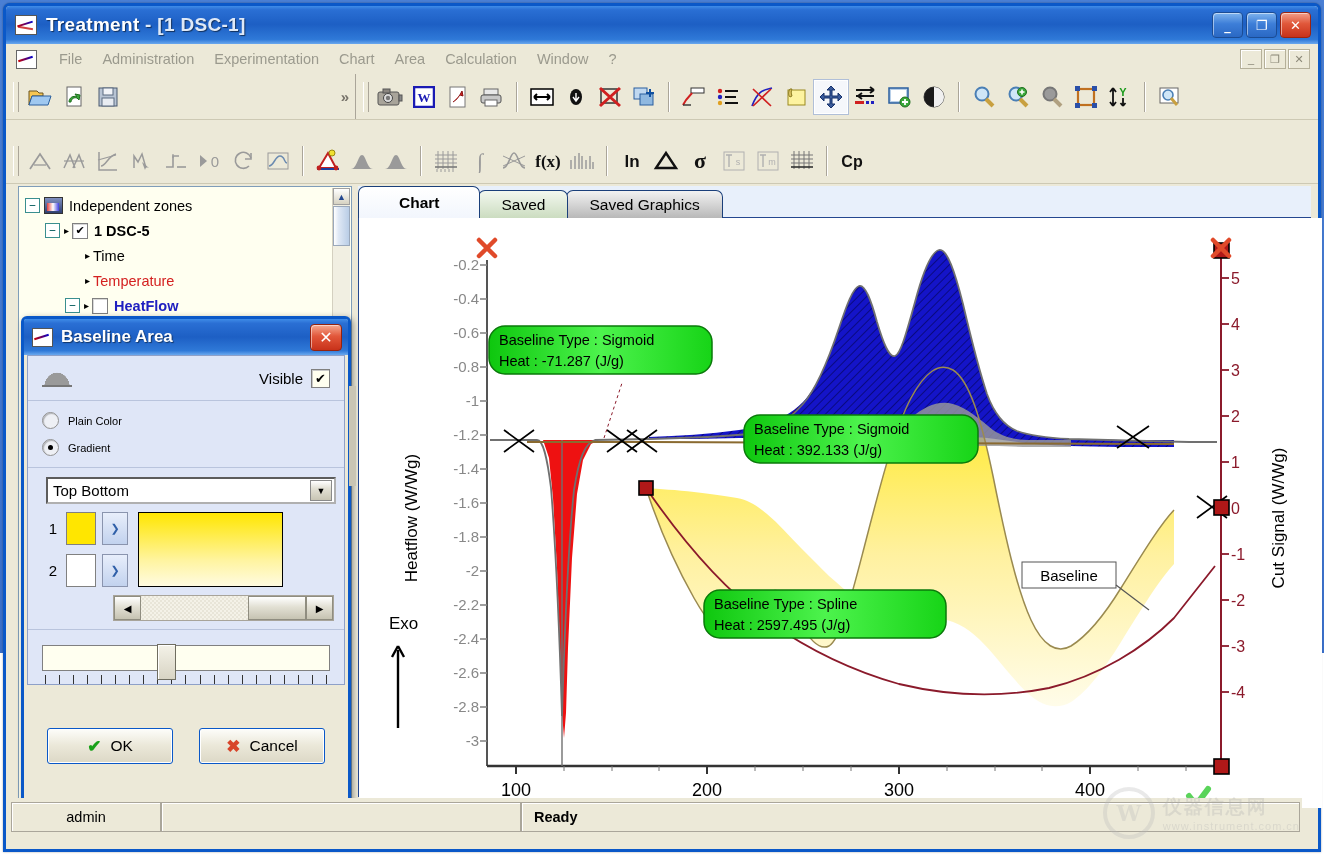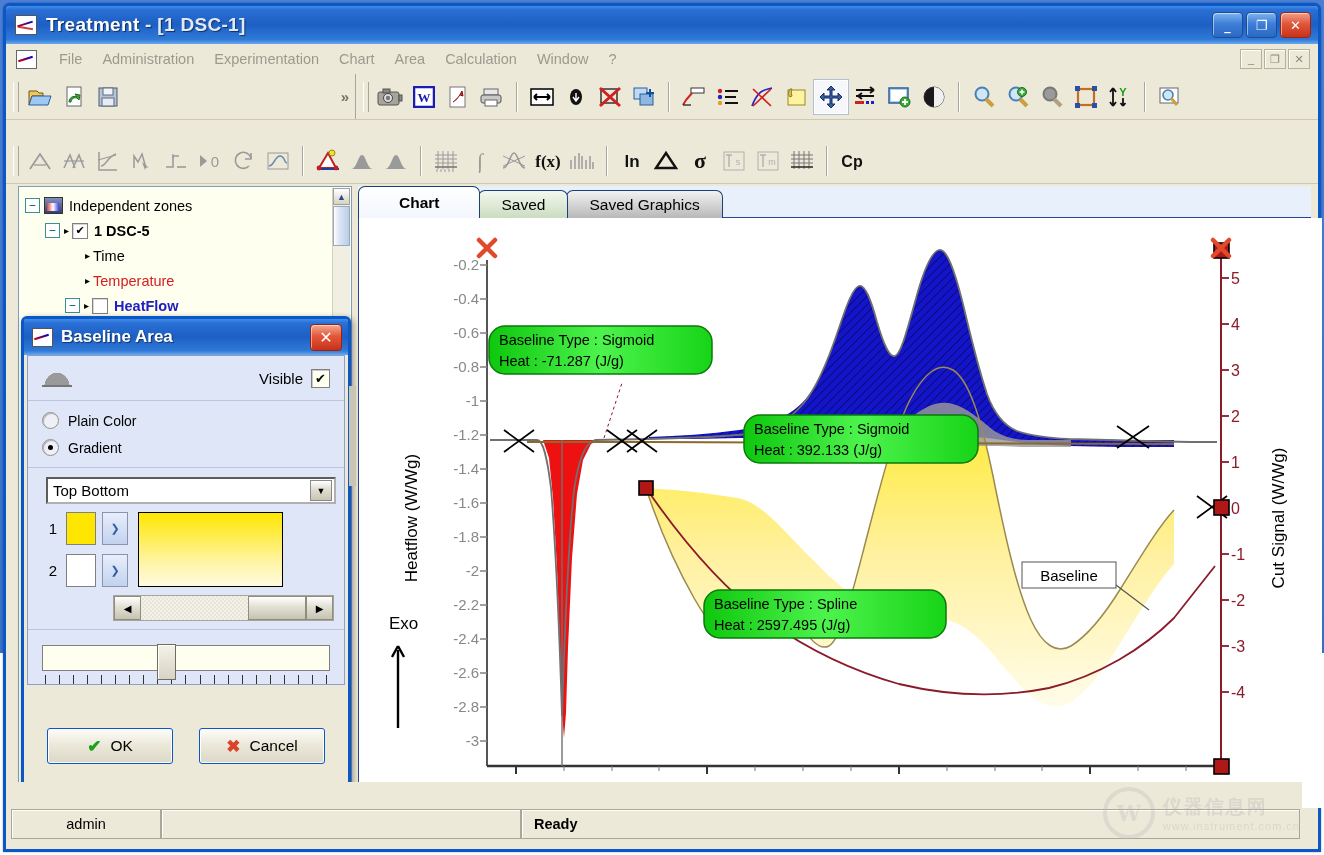--- a/index.html
+++ b/index.html
@@ -177,21 +177,21 @@
     width:30px;height:15px;flex:none;
     background:radial-gradient(ellipse at 50% 120%,#9a9a9a 0%,#9a9a9a 60%,transparent 61%);
     border-bottom:2px solid #777;
   }
   .row-vis .lbl{margin-left:auto;font-size:15px;color:#000;margin-right:8px;}
   .chk{
     width:17px;height:17px;border:1px solid #808080;background:#fffff0;
     display:flex;align-items:center;justify-content:center;font-size:13px;color:#000;
     box-shadow:inset 1px 1px 0 #c8c8c8;flex:none;
   }
-  .radio-row{display:flex;align-items:center;height:27px;font-size:14px;color:#000;}
+  .radio-row{display:flex;align-items:center;height:27px;font-size:11px;color:#000;}
   .radio{
     width:15px;height:15px;border-radius:50%;border:1px solid #909090;background:#eef0f5;
     margin-right:9px;flex:none;display:flex;align-items:center;justify-content:center;
     box-shadow:inset 1px 1px 1px rgba(0,0,0,.25);
   }
   .radio .dot{width:5px;height:5px;border-radius:50%;background:#000;}
   .combo{
     margin:9px 8px 0 18px;height:27px;background:#fff;border:2px inset #b0b0b0;
     display:flex;align-items:center;box-sizing:border-box;
   }
@@ -280,21 +280,21 @@
     background:#ffffff;border:1px solid #24478f;box-sizing:border-box;
   }
   .chart-box svg{display:block;}
   .chart-scroll-v{
     position:absolute;left:-9px;top:200px;width:7px;height:100px;background:#c9c5b4;
   }
 
   
   .statusbar{
     position:absolute;left:3px;right:16px;bottom:3px;height:44px;
-    background:#ece9d8;display:flex;align-items:center;padding-top:20px;
+    background:#ece9d8;display:flex;align-items:flex-start;padding-top:4px;
   }
   .sb-cell{
     height:30px;border:1px solid #aaa69a;box-shadow:inset 1px 1px 0 #fff;
     box-sizing:border-box;display:flex;align-items:center;padding-left:12px;
     font-size:14.5px;color:#000;background:#ece9d8;
   }
   .sb-left{margin-left:2px;width:150px;justify-content:center;padding-left:0;}
   .sb-mid{width:360px;}
   .sb-right{flex:1;margin-right:2px;font-weight:bold;}
   .wmark{

